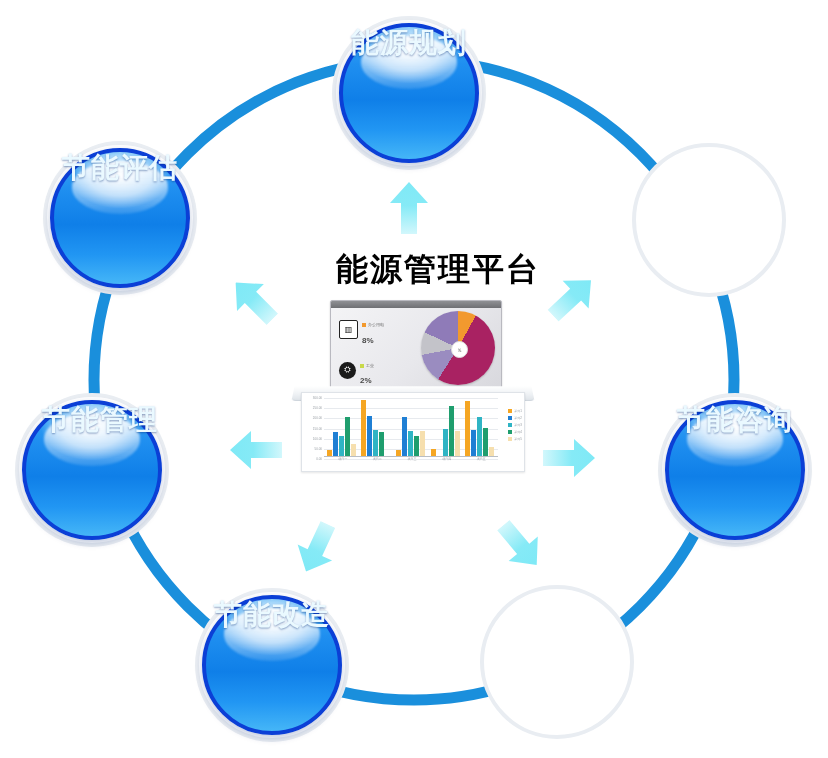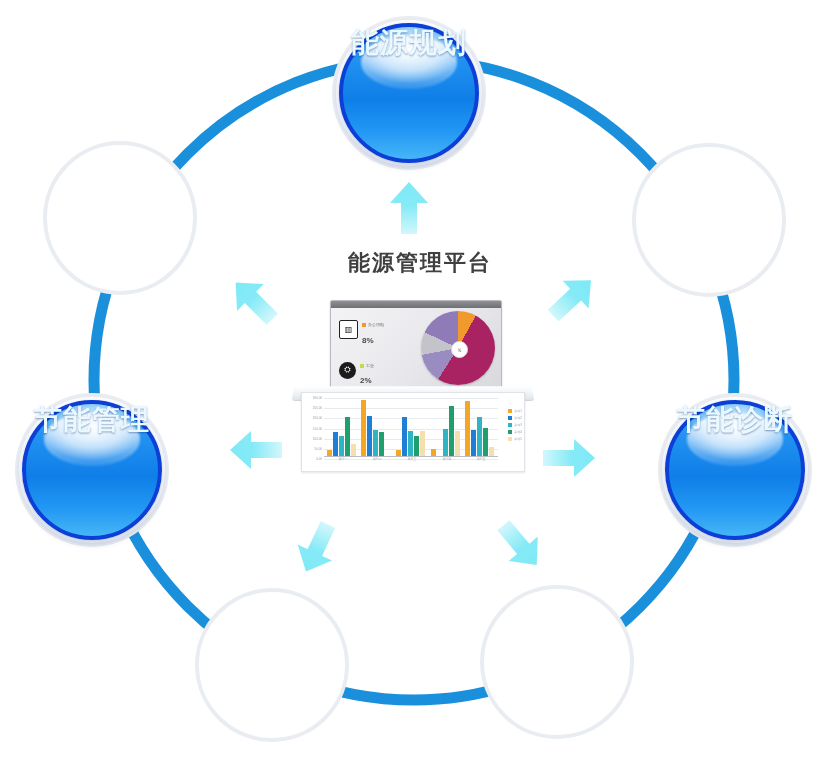--- a/index.html
+++ b/index.html
@@ -58,22 +58,22 @@
   }
 
   
   .arrow{position:absolute;transform-origin:50% 50%;}
   .arrow svg{display:block;}
 
   
   #center-title{
     position:absolute;
     left:300px;top:248px;width:240px;
-    text-align:center;
-    font-size:22px;font-weight:700;color:#404040;
+    text-align:right;
+    font-size:32px;font-weight:700;color:#000000;
     letter-spacing:2px;
     font-family:"DejaVu Sans","Liberation Sans",sans-serif;
   }
   #device{
     position:absolute;left:293px;top:300px;width:240px;height:185px;
   }
   .screen{
     position:absolute;left:37px;top:0;width:170px;height:88px;
     background:linear-gradient(135deg,#f4f4f6 0%, #e8e8ec 55%, #d8d8dd 100%);
     border:1px solid #b9b9c0;
@@ -154,37 +154,43 @@
         <div class="orb" style="left: 7px; top: 7px; width: 140px; height: 140px; border-color: rgb(11, 63, 214);">
           <div class="node-label" style="font-size: 28px;">能源规划</div>
         </div>
       </div>
       <div class="node" style="left: 632px; top: 143px; width: 154px; height: 154px;">
         <div class="halo" style="left: 0px; top: 0px; width: 100%; height: 100%;"></div>
       </div>
       <div class="node" style="left: 658px; top: 393px; width: 154px; height: 154px;">
         <div class="halo" style="left: 0px; top: 0px; width: 100%; height: 100%;"></div>
         <div class="orb" style="left: 7px; top: 7px; width: 140px; height: 140px; border-color: rgb(11, 63, 214);">
-          <div class="node-label" style="font-size: 28px;">节能诊断</div>
+          <div class="node-label" style="font-size: 28px;">节能咨询</div>
         </div>
       </div>
       <div class="node" style="left: 480px; top: 585px; width: 154px; height: 154px;">
         <div class="halo" style="left: 0px; top: 0px; width: 100%; height: 100%;"></div>
       </div>
       <div class="node" style="left: 195px; top: 588px; width: 154px; height: 154px;">
         <div class="halo" style="left: 0px; top: 0px; width: 100%; height: 100%;"></div>
+        <div class="orb" style="left: 7px; top: 7px; width: 140px; height: 140px; border-color: rgb(11, 63, 214);">
+          <div class="node-label" style="font-size: 28px;">节能改造</div>
+        </div>
       </div>
       <div class="node" style="left: 15px; top: 393px; width: 154px; height: 154px;">
         <div class="halo" style="left: 0px; top: 0px; width: 100%; height: 100%;"></div>
         <div class="orb" style="left: 7px; top: 7px; width: 140px; height: 140px; border-color: rgb(11, 63, 214);">
-          <div class="node-label" style="font-size: 28px;">节能管理</div>
+          <div class="node-label" style="font-size: 28px; text-align: right;">节能管理</div>
         </div>
       </div>
       <div class="node" style="left: 43px; top: 141px; width: 154px; height: 154px;">
         <div class="halo" style="left: 0px; top: 0px; width: 100%; height: 100%;"></div>
+        <div class="orb" style="left: 7px; top: 7px; width: 140px; height: 140px; border-color: rgb(11, 63, 214);">
+          <div class="node-label" style="font-size: 28px;">节能评估</div>
+        </div>
       </div>
     </div>
 
   <div id="arrows-layer">
       <div class="arrow" style="left: 388px; top: 182px; width: 42px; height: 52px; transform: rotate(0deg);">
         <svg width="42" height="52" viewBox="0 0 42 52">
           <defs>
             <linearGradient id="ag0" x1="0" y1="1" x2="0" y2="0">
               <stop offset="0%" stop-color="#7fe9f6" stop-opacity="0.35"></stop>
               <stop offset="55%" stop-color="#7fe9f6" stop-opacity="0.95"></stop>

